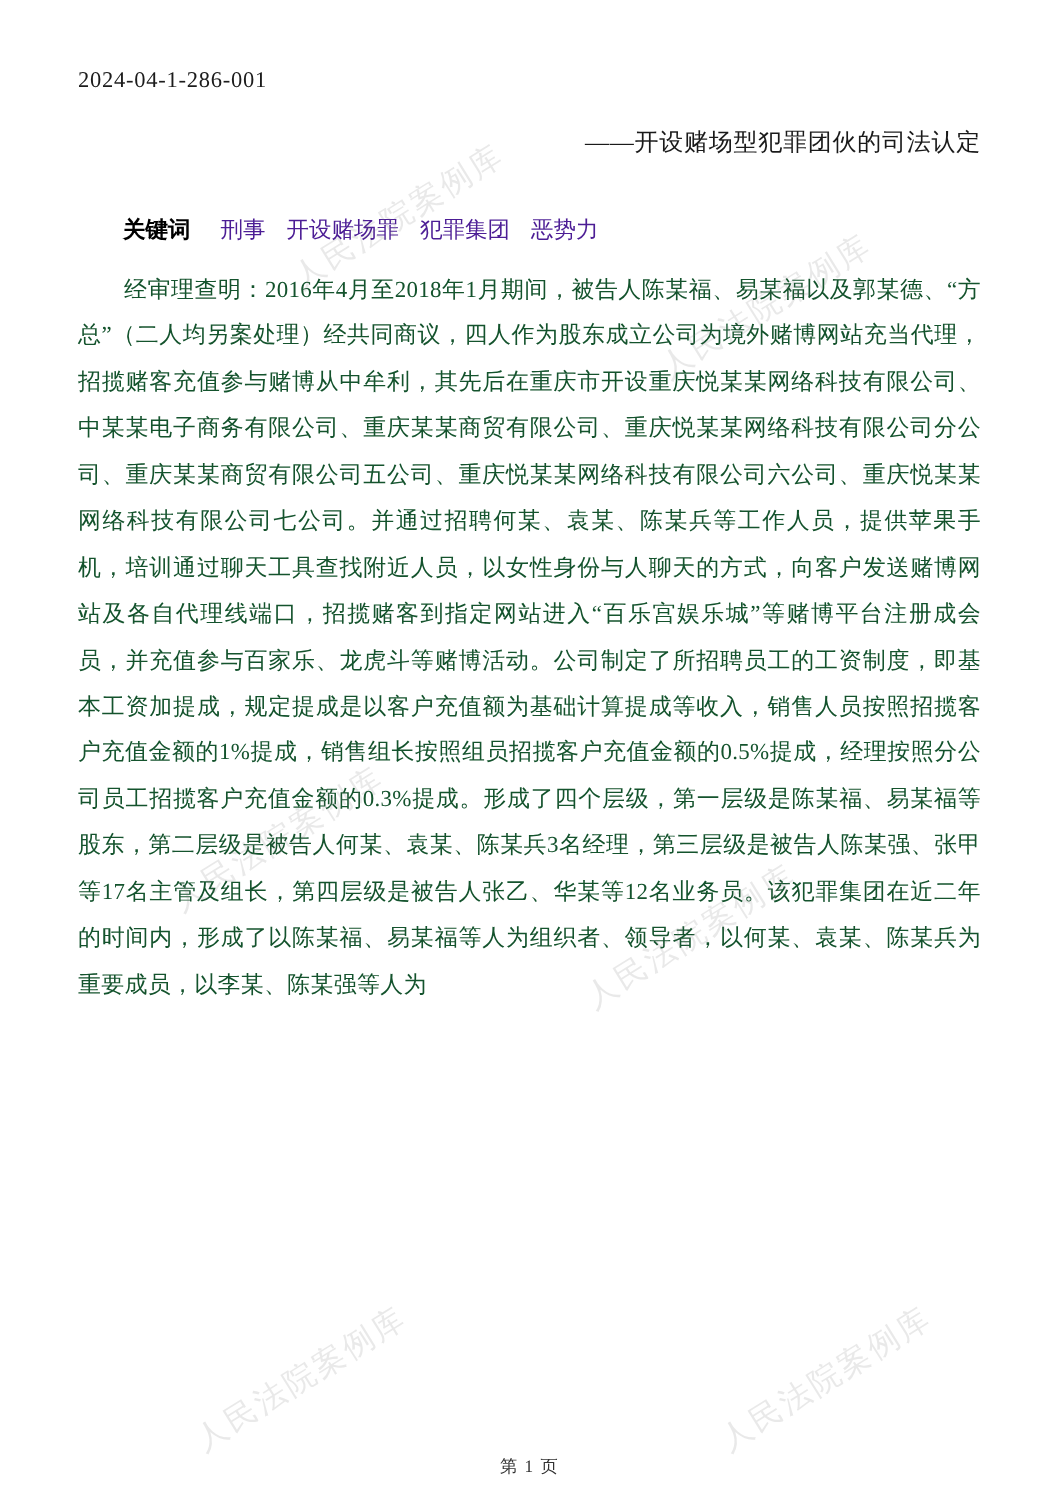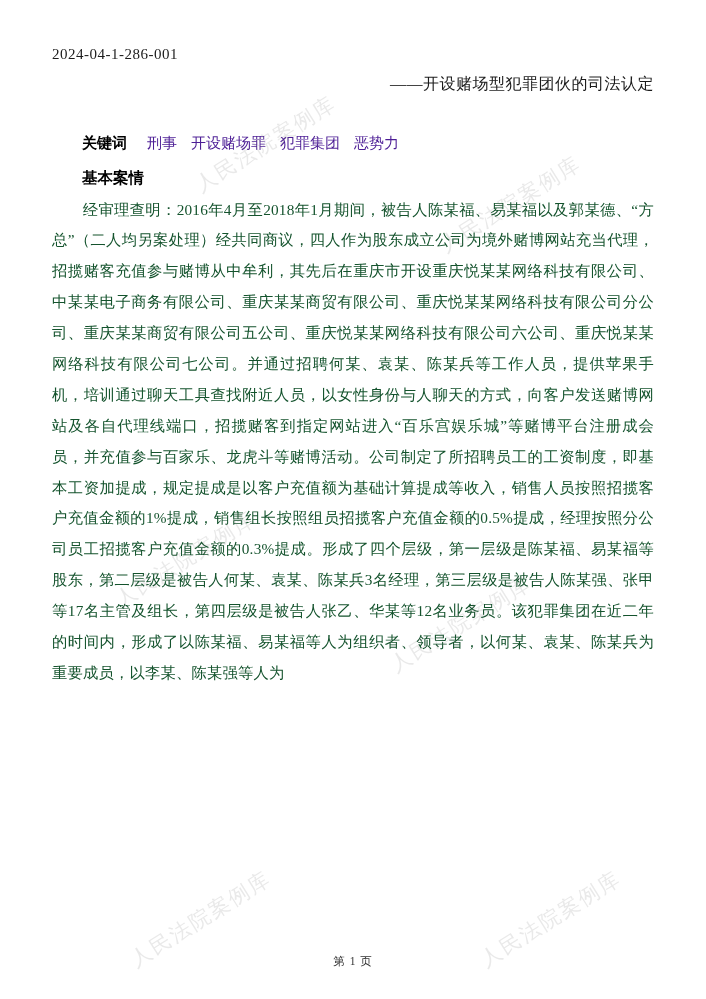--- a/index.html
+++ b/index.html
@@ -20,21 +20,21 @@
     width: 706px;
     height: 999px;
     box-sizing: border-box;
     padding: 46px 52px 30px 52px;
   }
   .doc-number {
     font-family: "Liberation Serif", serif;
     font-size: 15px;
     letter-spacing: 0.5px;
     color: #1c1c1c;
-    margin: 0 0 11px 0;
+    margin: 0 0 22px 0;
   }
   .doc-title {
     text-align: center;
     font-family: "Liberation Serif", serif;
     font-size: 21px;
     font-weight: bold;
     letter-spacing: 1px;
     color: #000;
     margin: 0 0 12px 0;
   }
@@ -75,21 +75,21 @@
     color: #14532d;
     margin: 0;
     letter-spacing: 0.2px;
   }
   .body-text .indent {
     display: inline-block;
     width: 2em;
   }
   .page-footer {
     position: absolute;
-    bottom: 30px;
+    bottom: 14px;
     left: 0;
     width: 706px;
     text-align: center;
     font-size: 11.5px;
     color: #333;
     letter-spacing: 1px;
   }
   
   .watermark {
     position: absolute;
@@ -124,19 +124,18 @@
 
   <div class="doc-number">2024-04-1-286-001</div>
 
 
   <div class="doc-subtitle">——开设赌场型犯罪团伙的司法认定</div>
 
   <div class="keywords-row">
     <span class="keywords-label">关键词</span><span class="keyword">刑事</span><span class="keyword">开设赌场罪</span><span class="keyword">犯罪集团</span><span class="keyword">恶势力</span>
   </div>
 
-  <div class="section-heading">基本案情</div>
 
   <p class="body-text"><span class="indent"></span><span>经审理查明：2016年4月至2018年1月期间，被告人陈某福、易某福以及郭某德、“方总”（二人均另案处理）经共同商议，四人作为股东成立公司为境外赌博网站充当代理，招揽赌客充值参与赌博从中牟利，其先后在重庆市开设重庆悦某某网络科技有限公司、中某某电子商务有限公司、重庆某某商贸有限公司、重庆悦某某网络科技有限公司分公司、重庆某某商贸有限公司五公司、重庆悦某某网络科技有限公司六公司、重庆悦某某网络科技有限公司七公司。并通过招聘何某、袁某、陈某兵等工作人员，提供苹果手机，培训通过聊天工具查找附近人员，以女性身份与人聊天的方式，向客户发送赌博网站及各自代理线端口，招揽赌客到指定网站进入“百乐宫娱乐城”等赌博平台注册成会员，并充值参与百家乐、龙虎斗等赌博活动。公司制定了所招聘员工的工资制度，即基本工资加提成，规定提成是以客户充值额为基础计算提成等收入，销售人员按照招揽客户充值金额的1%提成，销售组长按照组员招揽客户充值金额的0.5%提成，经理按照分公司员工招揽客户充值金额的0.3%提成。形成了四个层级，第一层级是陈某福、易某福等股东，第二层级是被告人何某、袁某、陈某兵3名经理，第三层级是被告人陈某强、张甲等17名主管及组长，第四层级是被告人张乙、华某等12名业务员。该犯罪集团在近二年的时间内，形成了以陈某福、易某福等人为组织者、领导者，以何某、袁某、陈某兵为重要成员，以李某、陈某强等人为</span></p>
 
   <div class="page-footer">第 1 页</div>
 
 </div>
 
 </body></html>

